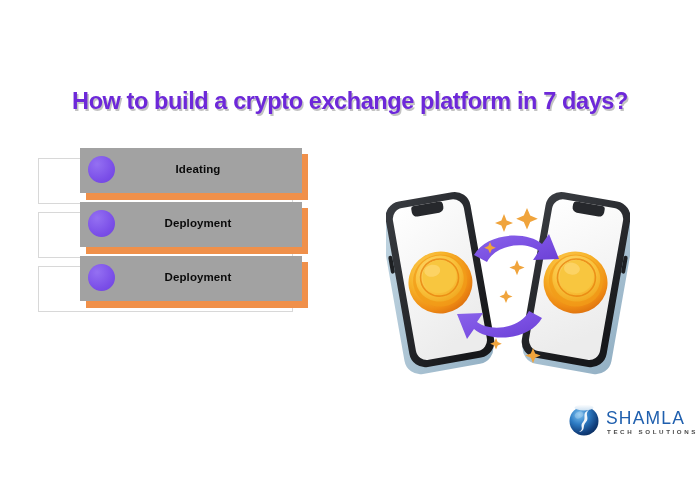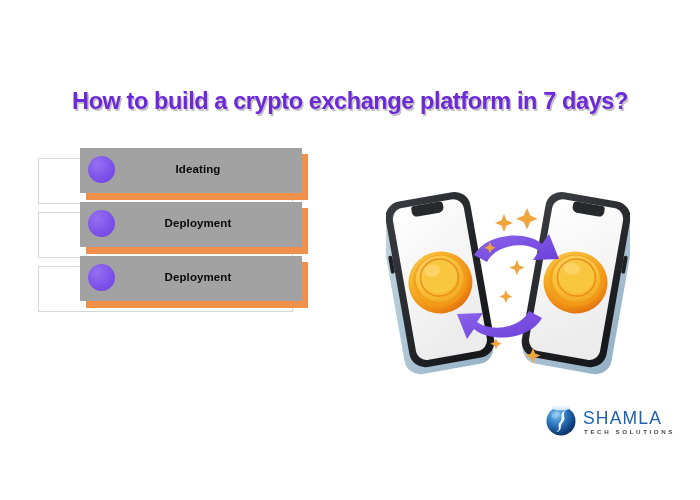--- a/index.html
+++ b/index.html
@@ -110,21 +110,21 @@
     left: 386px;
     top: 186px;
     width: 244px;
     height: 200px;
   }
   #illu-svg { display: block; }
 
   
   #logo {
     position: absolute;
-    left: 543px;
+    left: 566px;
     top: 400px;
     width: 130px;
     height: 40px;
   }
   #logo-svg { display: block; }
 </style>
 </head>
 <body>
 
 <div id="canvas">

